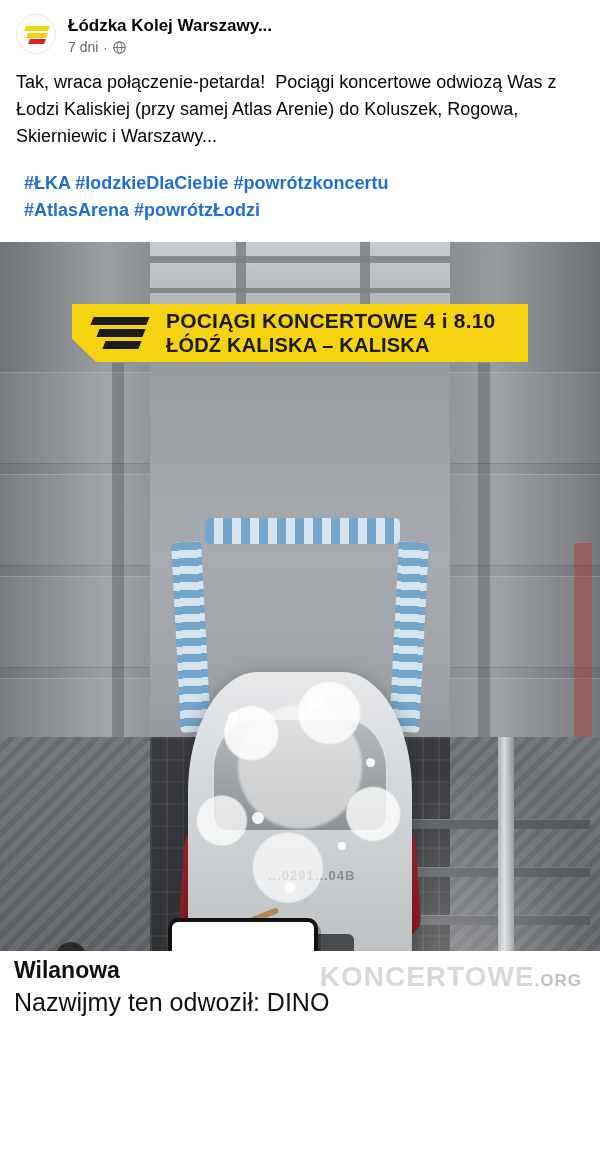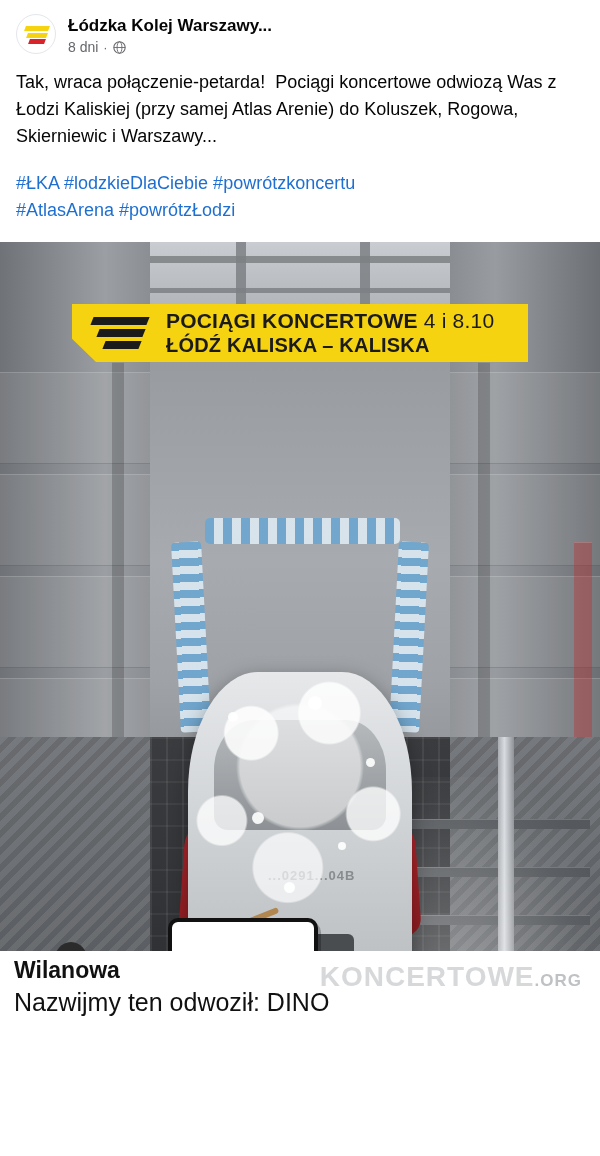--- a/index.html
+++ b/index.html
@@ -79,24 +79,24 @@
 
   
   .post-text {
     padding: 8px 16px 2px 16px;
     font-size: 18px;
     line-height: 27px;
     color: #050505;
     white-space: pre-wrap;
   }
   .hashtags {
-    padding: 18px 16px 18px 16px;
+    padding: 18px 16px 18px 24px;
     font-size: 18px;
     line-height: 27px;
-    font-weight: normal;
+    font-weight: bold;
     color: #1f6fd0;
     white-space: pre-wrap;
   }
 
   
   .media {
     position: relative;
     width: 600px;
     height: 795px;
     background: #8e9094;
@@ -251,21 +251,21 @@
   }
   .banner-logo { width:66px; height:40px; position:relative; flex:0 0 66px; margin-left:8px;}
   .banner-logo .bl {
     position:absolute; background:#1b1b1b; height:8px; transform:skewX(-22deg);
   }
   .banner-logo .bl.l1 { left:4px;  top:4px;  width:56px; }
   .banner-logo .bl.l2 { left:10px; top:16px; width:46px; }
   .banner-logo .bl.l3 { left:16px; top:28px; width:36px; }
   .banner-text { margin-left:12px; line-height:1.05; }
   .banner-l1 { font-size:21px; font-weight:bold; color:#1b1b1b; letter-spacing:.2px; }
-  .banner-l1 .dates { font-weight:normal;margin-top:20px; }
+  .banner-l1 .dates { font-weight:bold;margin-top:20px; }
   .banner-l2 { font-size:20px; font-weight:bold; color:#1b1b1b; letter-spacing:.2px; margin-top:2px;}
 
   
   .worker {
     position:absolute;
   }
   .worker-l { left:28px; top:700px; width:120px; height:265px; }
   .worker-r { right:30px; top:715px; width:120px; height:260px; }
 
   .w-head { position:absolute; width:34px; height:40px; border-radius:50%; background:#2b2b2b; }
@@ -353,21 +353,21 @@
     <div class="avatar">
       <div class="logo-shape">
         <span class="bar b1"></span>
         <span class="bar b2"></span>
         <span class="bar b3"></span>
       </div>
     </div>
     <div class="header-text">
       <div class="page-name">Łódzka Kolej Warszawy...</div>
       <div class="meta-line">
-        <span>8 dni</span>
+        <span>7 dni</span>
         <span class="meta-dot">·</span>
         <span class="globe-icon">
           <svg width="13" height="13" viewBox="0 0 16 16">
             <circle cx="8" cy="8" r="7" fill="none" stroke="#65676b" stroke-width="1.3"></circle>
             <ellipse cx="8" cy="8" rx="3" ry="7" fill="none" stroke="#65676b" stroke-width="1.1"></ellipse>
             <line x1="1" y1="8" x2="15" y2="8" stroke="#65676b" stroke-width="1.1"></line>
           </svg>
         </span>
       </div>
     </div>

